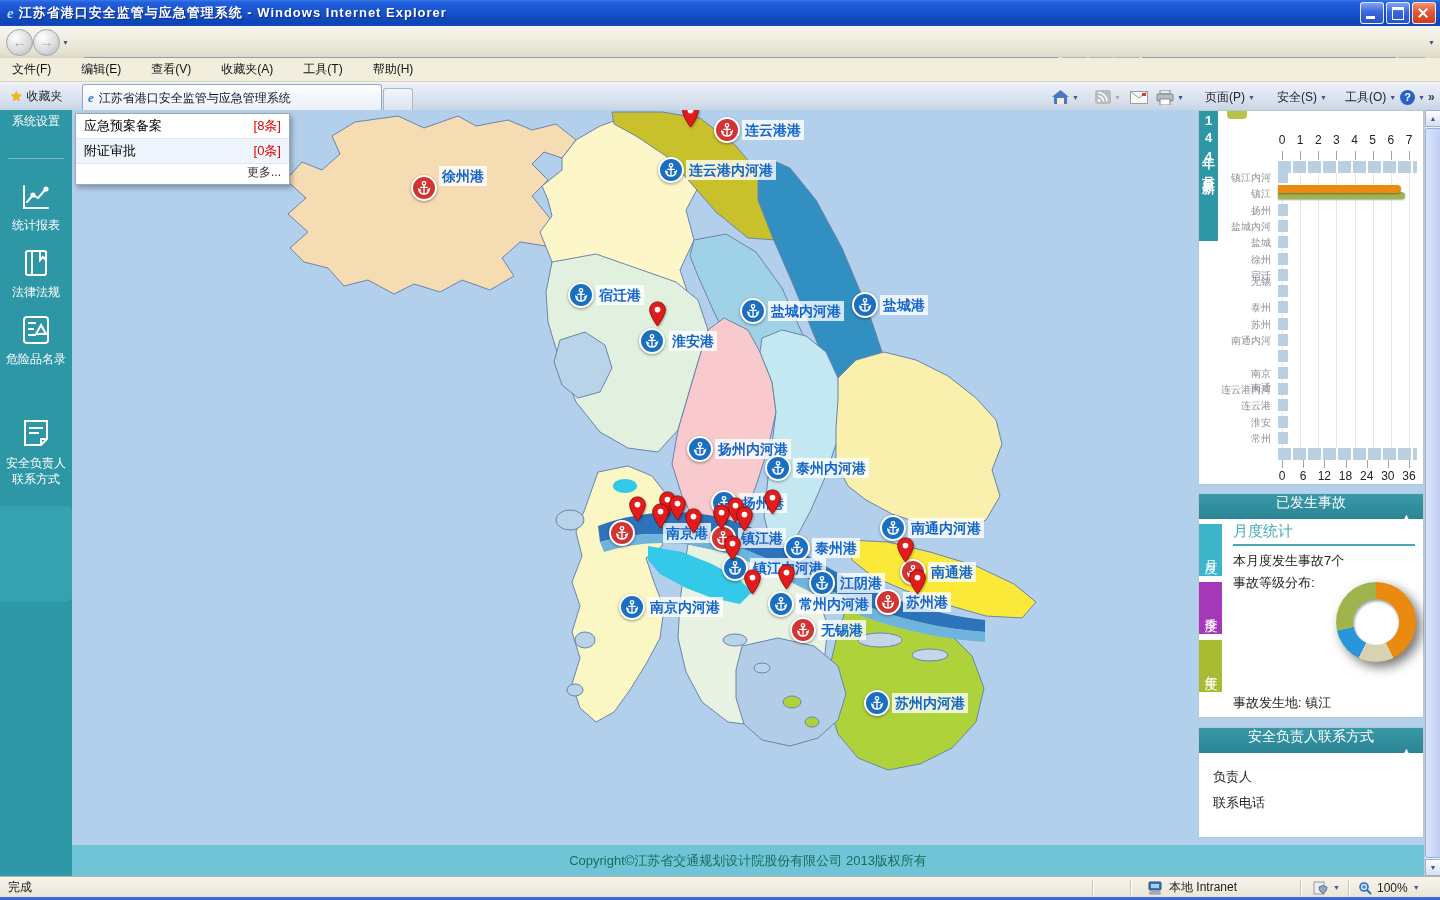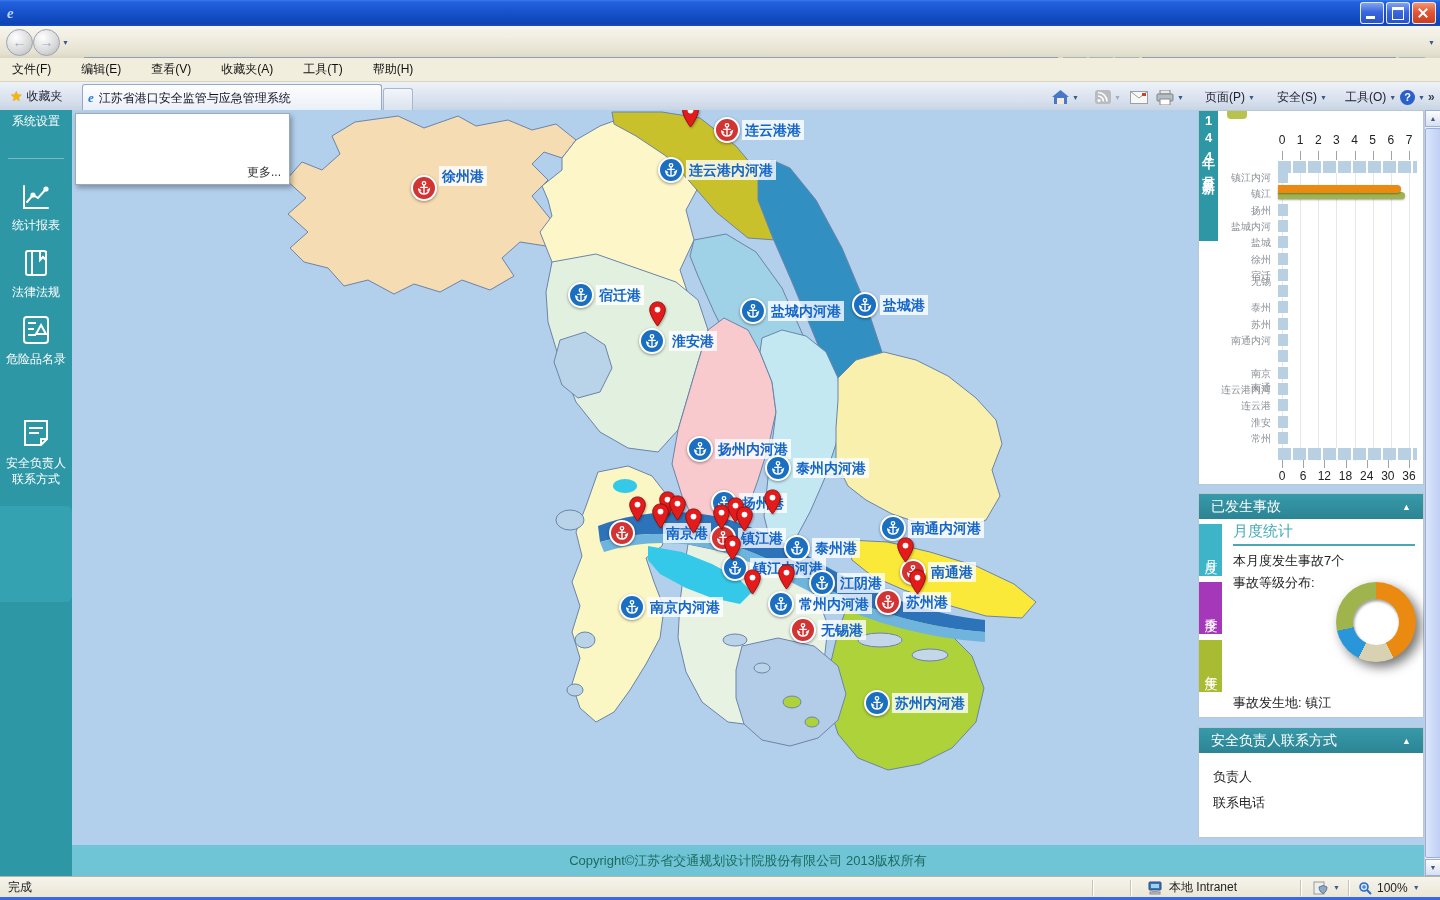--- a/index.html
+++ b/index.html
@@ -97,21 +97,21 @@
   .axtick{position:absolute;width:1px;background:#9aa4ac;}
   .gridline{position:absolute;width:1px;background:#e3e8ec;}
   .bandrow{position:absolute;left:79px;width:139px;height:12px;
     background:repeating-linear-gradient(90deg,#b9cfe2 0 13px,#ffffff 13px 15px);}
   .cat-label{position:absolute;font-size:10px;color:#8a9096;white-space:nowrap;right:152px;}
   .stub{position:absolute;left:79px;width:10px;height:12px;background:#b9cfe2;}
   .hbar{position:absolute;left:79px;border-radius:0 4px 4px 0;box-shadow:0 1px 2px rgba(0,0,0,.35);}
   
   #accpanel{top:383px;height:225px;}
   .panelhdr{position:absolute;left:0;top:0;width:100%;height:25px;background:linear-gradient(180deg,#389aa9,#2b8494);
-    color:#fff;font-size:14px;display:flex;align-items:center;padding:0 12px;box-sizing:border-box;}
+    color:#fff;font-size:14px;display:flex;align-items:center;padding:0 12px;box-sizing:border-box;flex-direction:column;}
   .panelhdr .collapse{margin-left:auto;font-size:9px;}
   .acc-tab{position:absolute;left:0;width:23px;height:52px;color:#fff;writing-mode:vertical-lr;text-orientation:upright;
     font-size:13px;display:flex;align-items:center;justify-content:center;}
   #acc-heading{position:absolute;left:34px;top:28px;font-size:15px;color:#44aab6;}
   #acc-underline{position:absolute;left:34px;top:50px;width:182px;height:2px;background:#4aa8b4;}
   #acc-summary{position:absolute;left:34px;top:58px;font-size:13px;color:#222;}
   #acc-dist{position:absolute;left:34px;top:80px;font-size:13px;color:#222;}
   #acc-legend{position:absolute;left:36px;top:102px;}
   .leg-item{display:flex;align-items:center;gap:9px;margin-bottom:11px;}
   .leg-sw{width:13px;height:13px;}
@@ -135,20 +135,21 @@
     border-top:1px solid #b8b4a2;box-sizing:border-box;font-size:12px;color:#222;}
   #statusbar::after{content:"";position:absolute;left:0;bottom:0;width:100%;height:3px;background:#3a6ae0;}
   .st-sep{position:absolute;top:3px;width:1px;height:16px;background:#c8c4b2;box-shadow:1px 0 0 #fff;}
   .st-item{position:absolute;top:0;height:21px;display:flex;align-items:center;gap:5px;}
 </style>
 </head>
 <body>
 
 <div id="titlebar" class="abs">
   <span class="ie-e">e</span>
+  <span class="ttl">江苏省港口安全监管与应急管理系统 - Windows Internet Explorer</span>
   <div class="winbtns">
     <div class="winbtn">
         <span class="minbar"></span>
       </div>
     <div class="winbtn">
         <span class="maxbox"></span>
       </div>
     <div class="winbtn close">
         <span class="x1"></span>
         <span class="x2"></span>
@@ -656,20 +657,28 @@
         <path d="M10 1 C5.2 1 1.6 4.7 1.6 9.4 C1.6 15.8 10 27 10 27 C10 27 18.4 15.8 18.4 9.4 C18.4 4.7 14.8 1 10 1 Z" fill="#e31b1b" stroke="#8f0d0d"></path>
         <circle cx="10" cy="9.2" r="3.1" fill="#fff"></circle>
       </svg></div>
     <div class="map-pin" style="left: 836px; top: 459px;"><svg viewBox="0 0 20 28" width="19" height="26">
         <path d="M10 1 C5.2 1 1.6 4.7 1.6 9.4 C1.6 15.8 10 27 10 27 C10 27 18.4 15.8 18.4 9.4 C18.4 4.7 14.8 1 10 1 Z" fill="#e31b1b" stroke="#8f0d0d"></path>
         <circle cx="10" cy="9.2" r="3.1" fill="#fff"></circle>
       </svg></div>
   </div>
 
 <div id="quickpanel" class="abs">
+  <div class="qrow">
+    <span>应急预案备案</span>
+    <span class="qcount">[8条]</span>
+  </div>
+  <div class="qrow alt">
+    <span>附证审批</span>
+    <span class="qcount">[0条]</span>
+  </div>
   <div class="qmore">更多...</div>
 </div>
 
 <div id="footerbar" class="abs">
   <span>Copyright©江苏省交通规划设计院股份有限公司 2013版权所有</span>
 </div>
 
 <div id="rightpanel" class="abs">
 
   <div id="chartpanel" class="panelbox">

